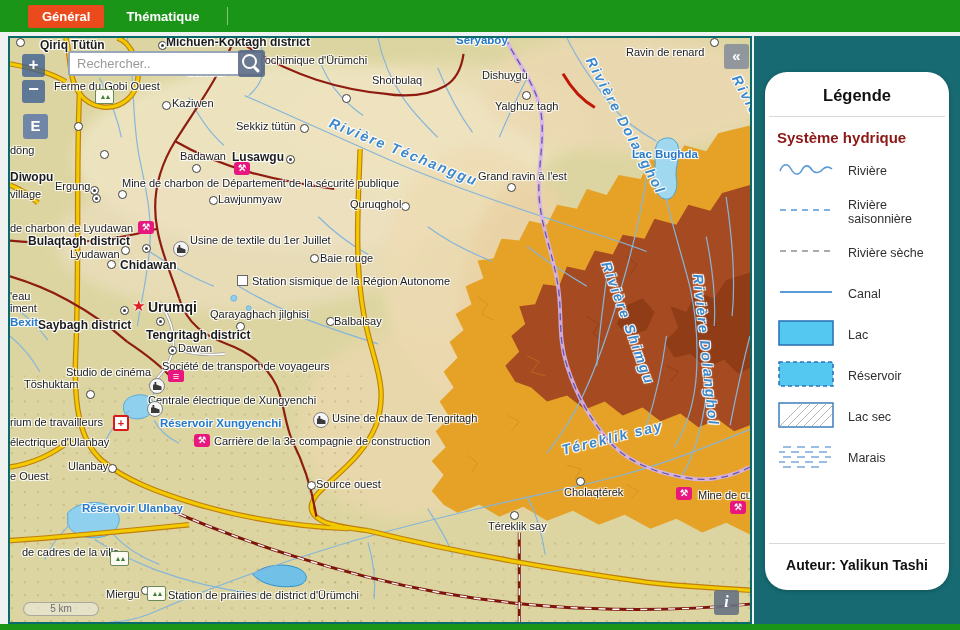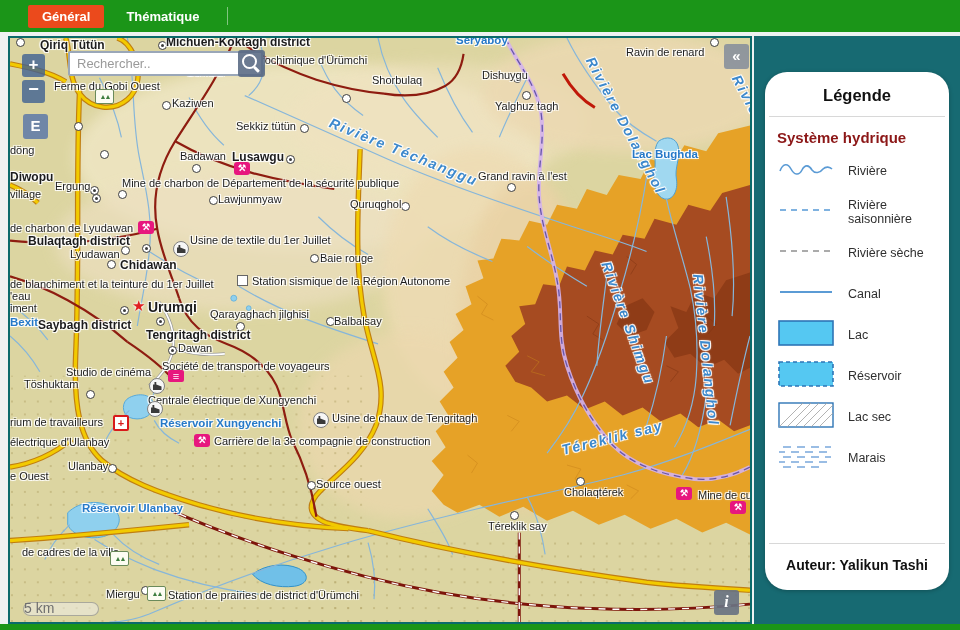--- a/index.html
+++ b/index.html
@@ -37,21 +37,21 @@
   .zoom-out{left:12px;top:42px;width:23px;height:23px;background:rgba(62,96,146,.8);font-size:18px;font-weight:bold;line-height:19px;}
   .e-btn{left:13px;top:76px;width:25px;height:25px;background:rgba(92,120,168,.85);font-size:15px;font-weight:bold;line-height:24px;}
   .searchbox{position:absolute;left:58px;top:13px;width:195px;height:25px;z-index:30;}
   .searchbox input{width:100%;height:100%;box-sizing:border-box;border:2px solid #9aa7b8;border-radius:2px;padding:0 7px;font-family:"Liberation Sans",sans-serif;font-size:13px;color:#555;background:#fff;outline:none;}
   .searchbox input::placeholder{color:#9a9a9a;}
   .search-btn{left:228px;top:12px;width:27px;height:27px;background:rgba(86,104,130,.88);}
   .mag{position:relative;display:block;width:11px;height:11px;border:2.5px solid #fff;border-radius:50%;margin:4px 0 0 4px;}
   .mag::after{content:'';position:absolute;width:2.5px;height:7px;background:#fff;left:11px;top:10px;transform:rotate(-45deg);border-radius:1px;}
   .collapse-btn{left:714px;top:6px;width:25px;height:25px;background:rgba(130,140,155,.85);font-size:15px;font-weight:bold;line-height:23px;}
   .info-btn{left:704px;top:552px;width:25px;height:25px;background:rgba(105,115,130,.92);font-family:"Liberation Serif",serif;font-style:italic;font-weight:bold;font-size:16px;line-height:23px;}
-  .scalebar{position:absolute;left:13px;top:564px;width:74px;height:12px;background:rgba(240,240,240,.5);border:1px solid rgba(120,120,120,.55);border-radius:7px;font-size:14px;color:#6f6f6f;text-align:left;line-height:11px;z-index:25;}
+  .scalebar{position:absolute;left:13px;top:564px;width:74px;height:12px;background:rgba(240,240,240,.5);border:1px solid rgba(120,120,120,.55);border-radius:7px;font-size:10px;color:#6f6f6f;text-align:center;line-height:11px;z-index:25;}
   
   .legend-panel{position:absolute;left:754px;top:36px;width:206px;height:588px;background:#176a72;z-index:6;}
   .legend-card{position:absolute;left:11px;top:36px;width:184px;height:518px;background:#fff;border-radius:22px;box-shadow:0 1px 4px rgba(0,0,0,.25);}
   .legend-title{font-size:16.5px;font-weight:bold;color:#111;text-align:center;padding:14px 0 11px;border-bottom:1px solid #d8d8d8;margin:0 4px;}
   .legend-section{color:#8c1717;font-size:15px;font-weight:bold;padding:12px 0 4px 12px;}
   .legend-list{list-style:none;margin:0;padding:0 6px 0 12px;}
   .legend-list li{display:flex;align-items:center;height:41px;gap:13px;}
   .legend-item-label{font-size:12.5px;color:#303030;}
   .legend-footer{position:absolute;left:0;right:0;bottom:0;border-top:1px solid #d8d8d8;margin:0 4px;padding:13px 0 17px;text-align:center;font-size:14px;font-weight:bold;color:#111;}
   
@@ -232,21 +232,20 @@
       <span class="lbl " style="left: 112px; top: 139px;">Mine de charbon de Département de la sécurité publique</span>
       <span class="lbl " style="left: 208px; top: 155px;">Lawjunmyaw</span>
       <span class="lbl " style="left: 340px; top: 160px;">Quruqghol</span>
       <span class="lbl " style="left: 0px; top: 184px;">de charbon de Lyudawan</span>
       <span class="lbl b" style="left: 18px; top: 196px;">Bulaqtagh district</span>
       <span class="lbl " style="left: 60px; top: 210px;">Lyudawan</span>
       <span class="lbl b" style="left: 110px; top: 220px;">Chidawan</span>
       <span class="lbl " style="left: 180px; top: 196px;">Usine de textile du 1er Juillet</span>
       <span class="lbl " style="left: 310px; top: 214px;">Baie rouge</span>
       <span class="lbl " style="left: 242px; top: 237px;">Station sismique de la Région Autonome</span>
-      <span class="lbl " style="left: 0px; top: 240px;">de blanchiment et la teinture du 1er Juillet</span>
       <span class="lbl " style="left: 0px; top: 252px;">'eau</span>
       <span class="lbl " style="left: 0px; top: 264px;">iment</span>
       <span class="lbl w" style="left: 0px; top: 278px;">Bexit</span>
       <span class="lbl b" style="left: 28px; top: 280px;">Saybagh district</span>
       <span class="lbl b2" style="left: 138px; top: 261px; text-align: right;">Urumqi</span>
       <span class="lbl " style="left: 200px; top: 270px;">Qarayaghach jilghisi</span>
       <span class="lbl " style="left: 324px; top: 277px;">Balbalsay</span>
       <span class="lbl b" style="left: 136px; top: 290px;">Tengritagh district</span>
       <span class="lbl " style="left: 168px; top: 304px;">Dawan</span>
       <span class="lbl " style="left: 152px; top: 322px;">Société de transport de voyageurs</span>

